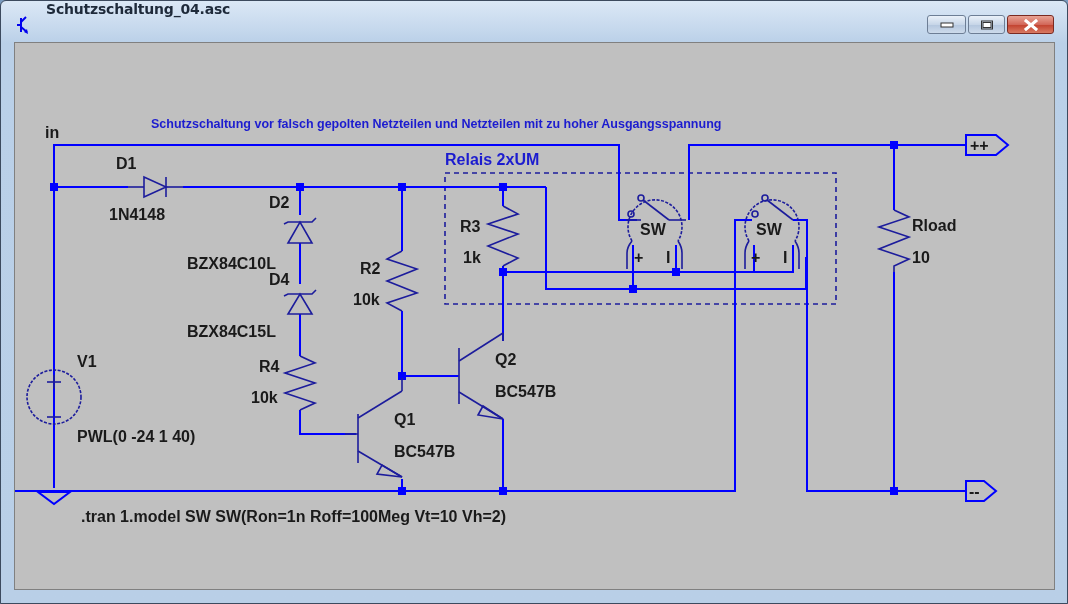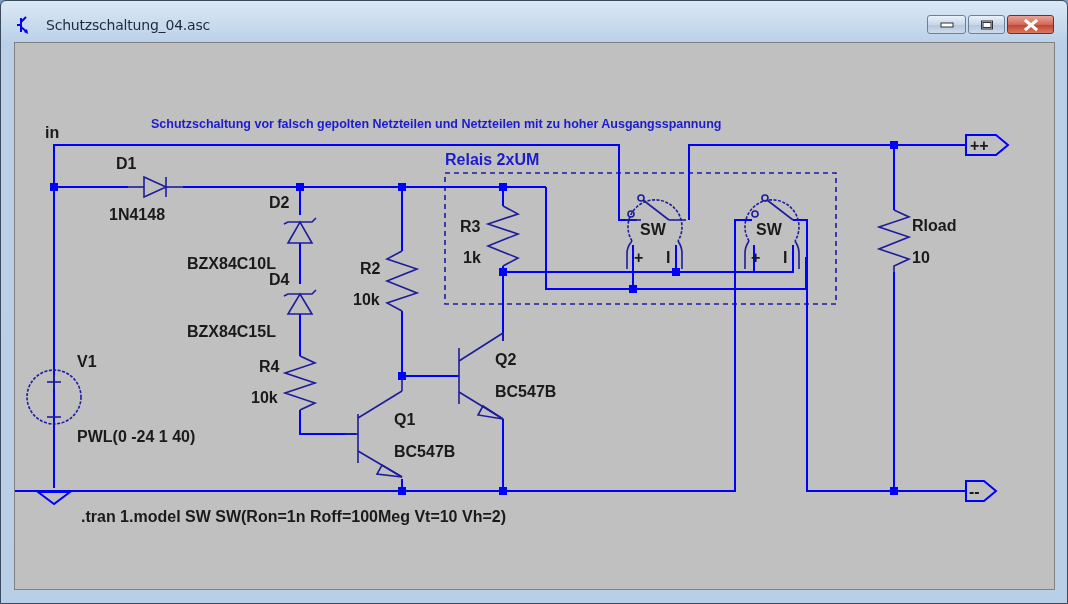--- a/index.html
+++ b/index.html
@@ -1,21 +1,21 @@
 <!DOCTYPE html>
 <html><head>
 <meta charset="utf-8">
 <style>
   html, body { margin: 0; padding: 0; }
   body { width: 1068px; height: 604px; overflow: hidden; background: #7a9bbf; font-family: "Liberation Sans", sans-serif; }
   .window { position: absolute; left: 0; top: 0; width: 1066px; height: 602px; border: 1px solid #3c4a5e; border-radius: 6px 6px 0 0;
     background: linear-gradient(#dbe8f6 0px, #c4d7ec 30px, #bad0e8 42px, #b9cfe7 100%); }
   .titlebar { position: absolute; left: 0; top: 0; right: 0; height: 40px; }
   .title-icon { position: absolute; left: 14px; top: 14px; width: 20px; height: 20px; }
-  .title-text { position: absolute; left: 45px; top: 16px; font-size: 14px; color: #1e2a3a; font-family: "DejaVu Sans", sans-serif; letter-spacing: -0.2px; }
+  .title-text { position: absolute; left: 45px; top: 0; font-size: 14px; color: #1e2a3a; font-family: "DejaVu Sans", sans-serif; letter-spacing: -0.2px; font-weight: bold; }
   .ctrl { position: absolute; top: 14px; height: 19px; border: 1px solid #6d7e95; border-radius: 3px; box-sizing: border-box;
     background: linear-gradient(#eaf1f9, #c7d6e8 50%, #b3c6de 51%, #cddbeb); }
   .ctrl-min { left: 926px; width: 39px; }
   .ctrl-max { left: 967px; width: 37px; }
   .ctrl-close { left: 1006px; width: 47px; border-color: #7a2a22; background: linear-gradient(#e9a496, #d2685a 50%, #c2402e 51%, #d87a62); }
   .ctrl svg { position: absolute; left: 50%; top: 50%; transform: translate(-50%, -50%); }
   .canvas { position: absolute; left: 13px; top: 41px; width: 1041px; height: 548px; background: #c0c0c0; border: 1px solid #808080; box-sizing: border-box; }
   svg.schematic { position: absolute; left: 0; top: 0; }
   .lbl { font-family: "Liberation Sans", sans-serif; font-weight: bold; font-size: 16px; fill: #1a1a1a; }
   .blue-lbl { font-family: "Liberation Sans", sans-serif; font-weight: bold; fill: #1c1ccf; }

